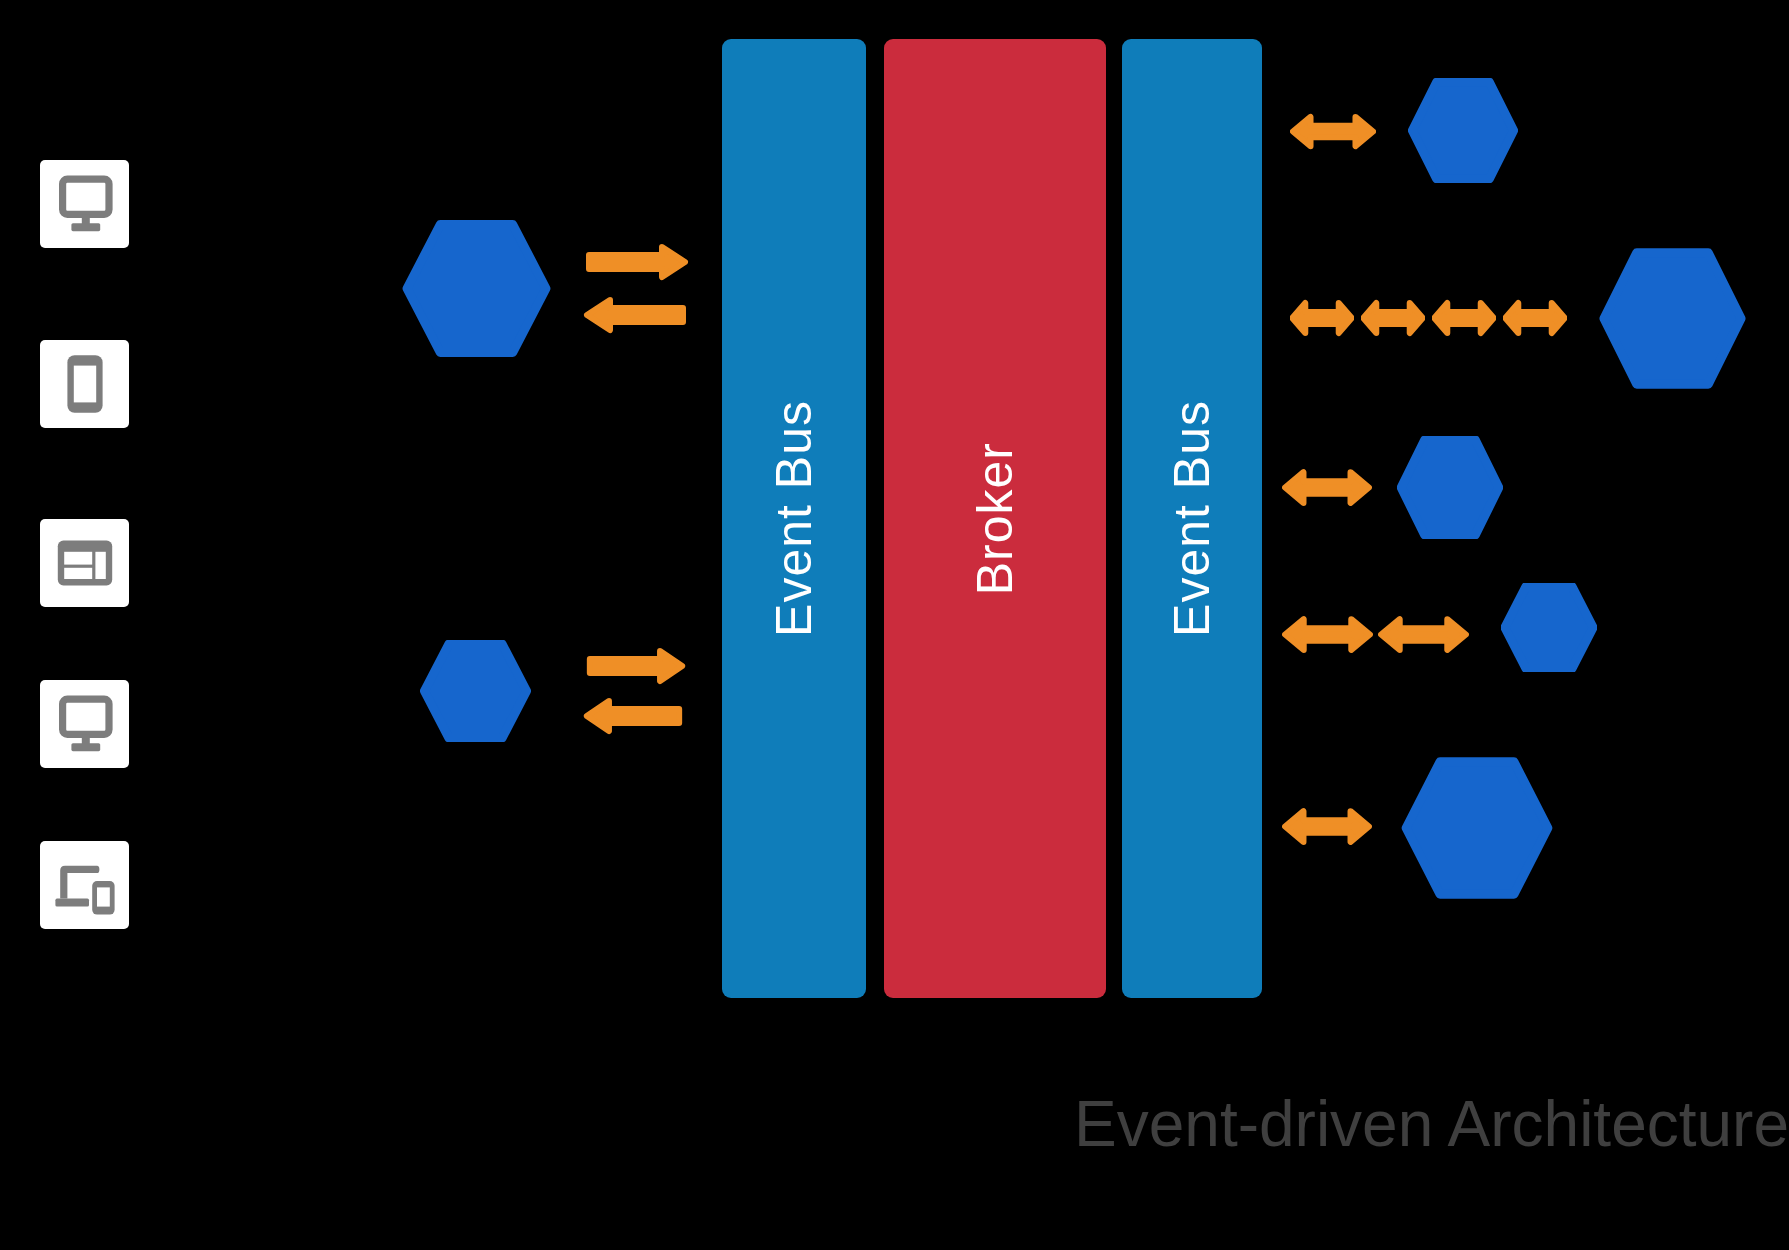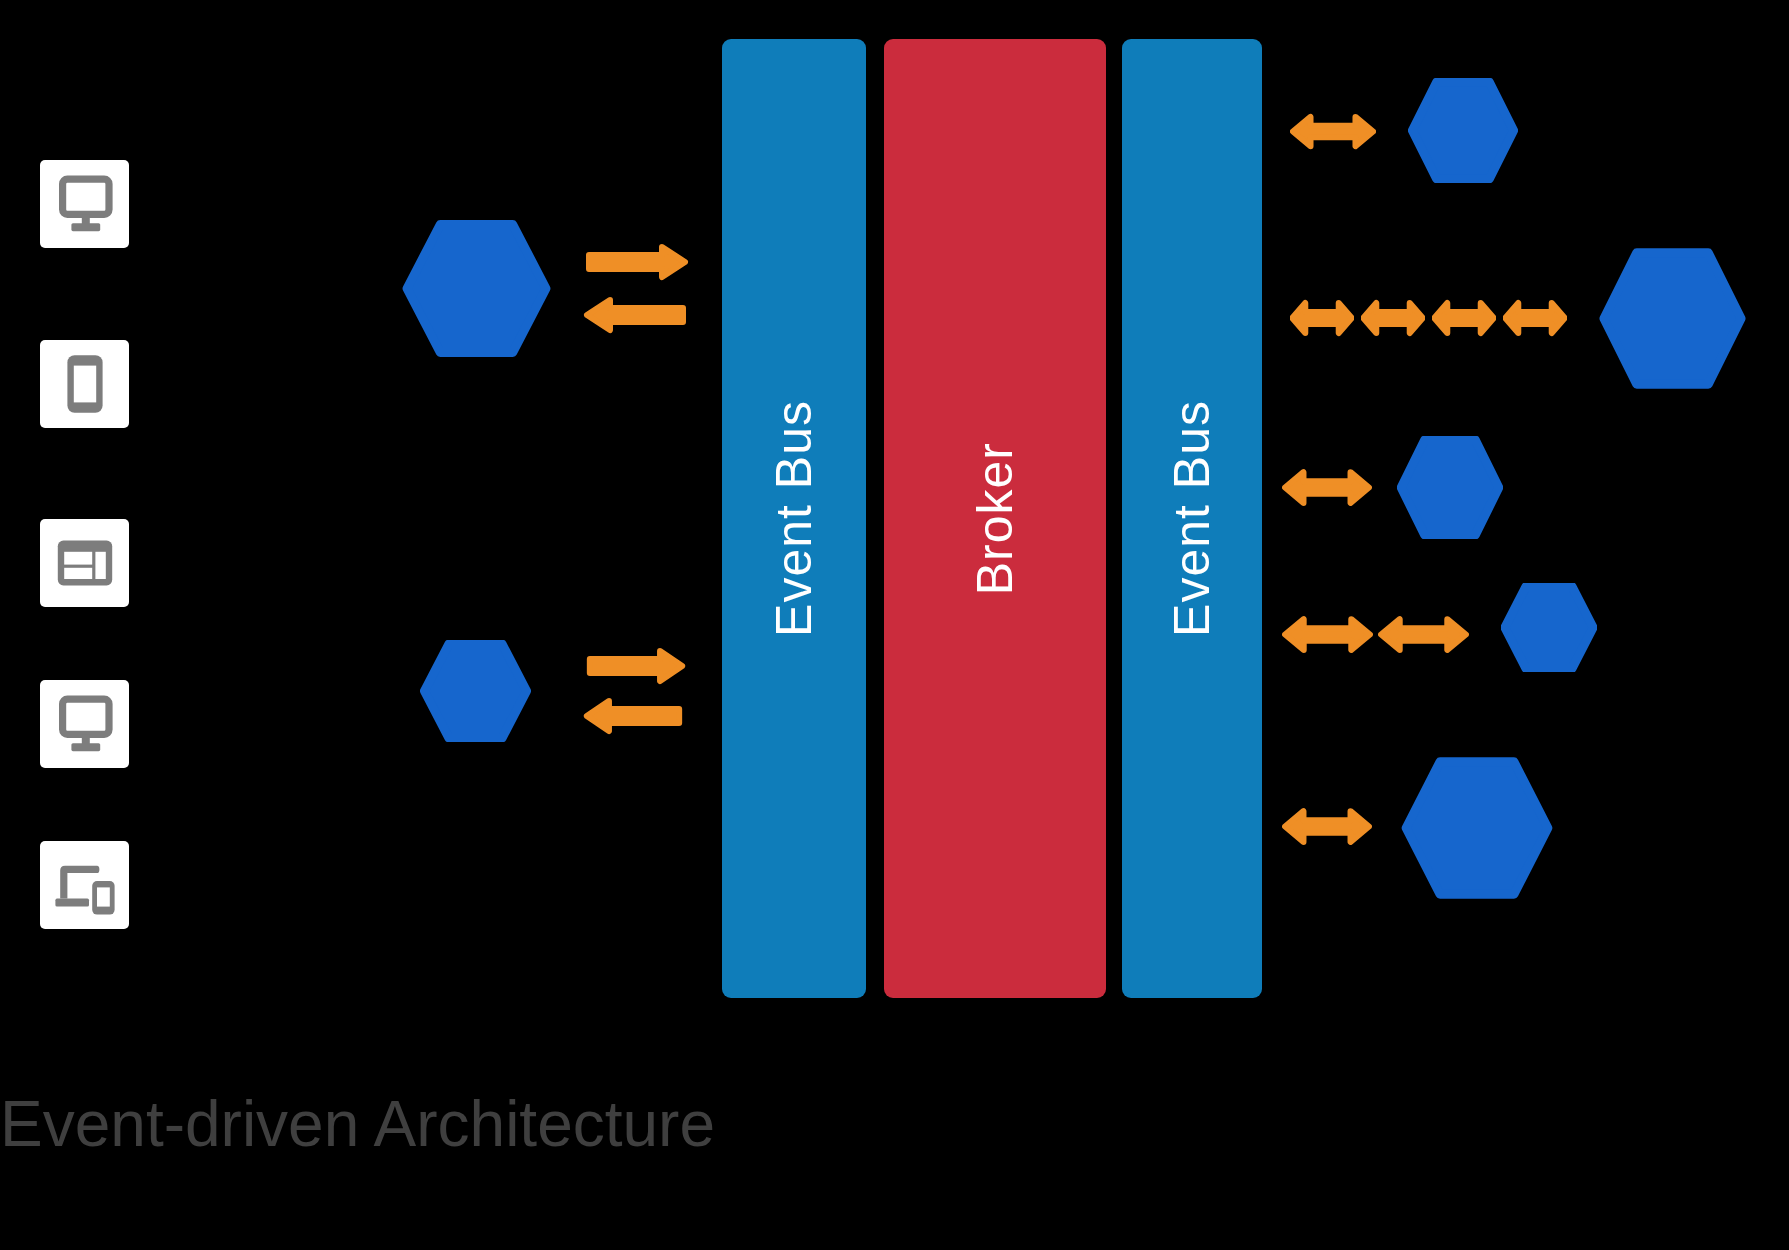--- a/index.html
+++ b/index.html
@@ -27,21 +27,21 @@
     color:var(--white,#fff); font-size:50px; letter-spacing:1px;
     writing-mode:vertical-rl; transform:rotate(180deg); white-space:nowrap;
   }
   svg.hex, svg.arrow { position:absolute; display:block; }
   .hex polygon   { fill:var(--hex_blue,#1666cd); stroke:var(--hex_blue,#1666cd);
                    stroke-width:9; stroke-linejoin:round; vector-effect:non-scaling-stroke; }
   .arrow polygon { fill:var(--arrow_orange,#ef8f26); stroke:var(--arrow_orange,#ef8f26);
                    stroke-width:6; stroke-linejoin:round; vector-effect:non-scaling-stroke; }
   .title {
     position:absolute; left:0; top:1088px; width:100%;
-    text-align:left; font-size:64px; line-height:72px;
+    text-align:right; font-size:64px; line-height:72px;
     color:var(--title_gray,#3f3f3f);
   }
 </style>
 </head>
 <body>
 
 <div class="canvas">
 
   <div class="device-box" style="top:160px">
     <svg class="icon" viewBox="0 0 90 90" width="74" height="72">

